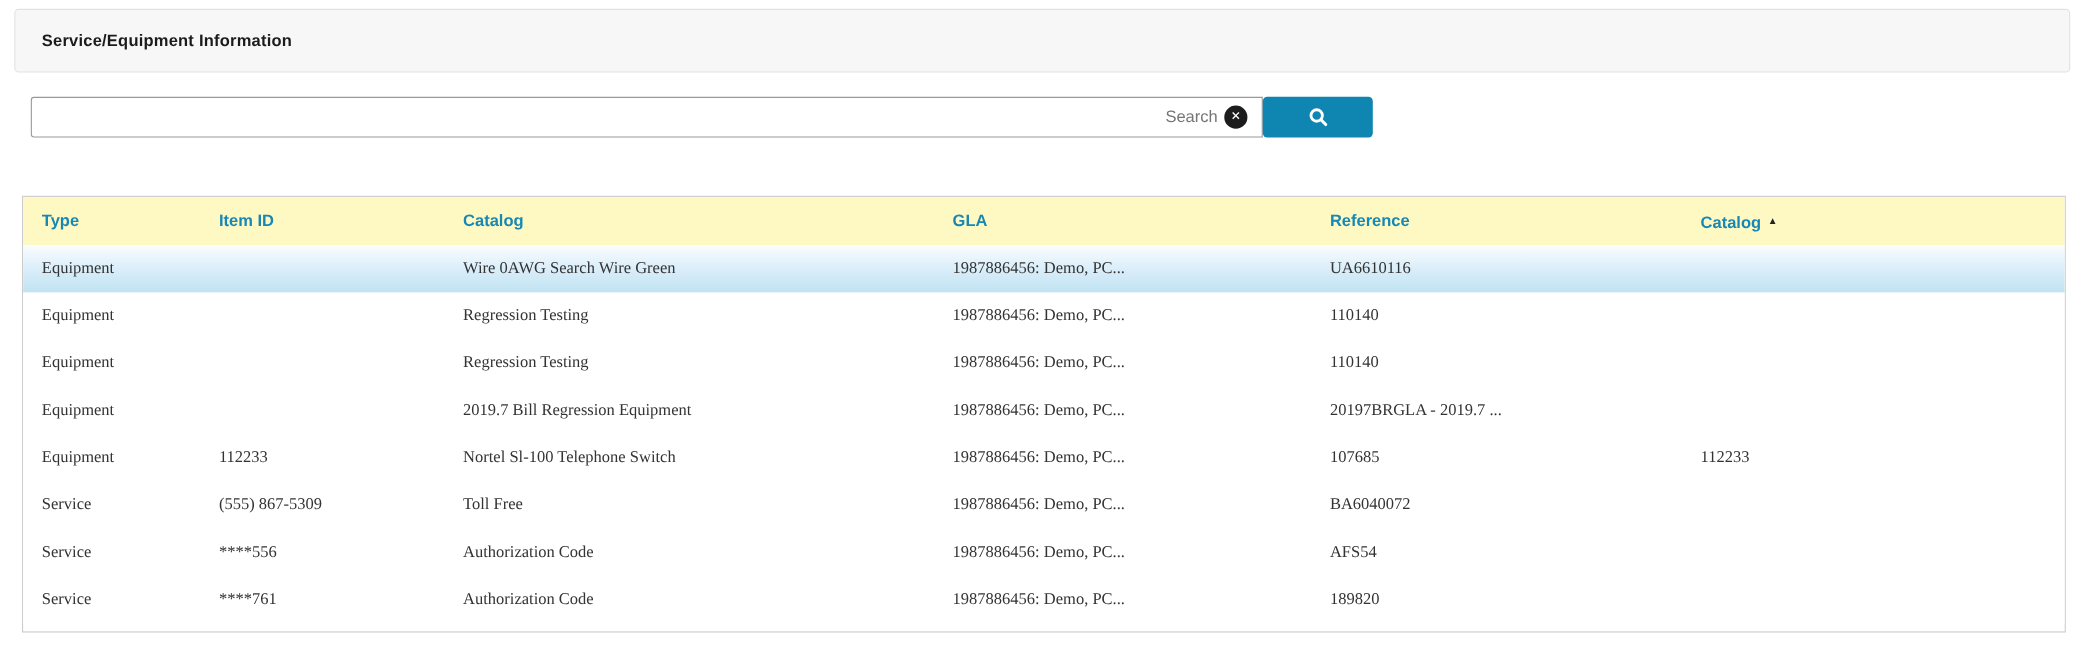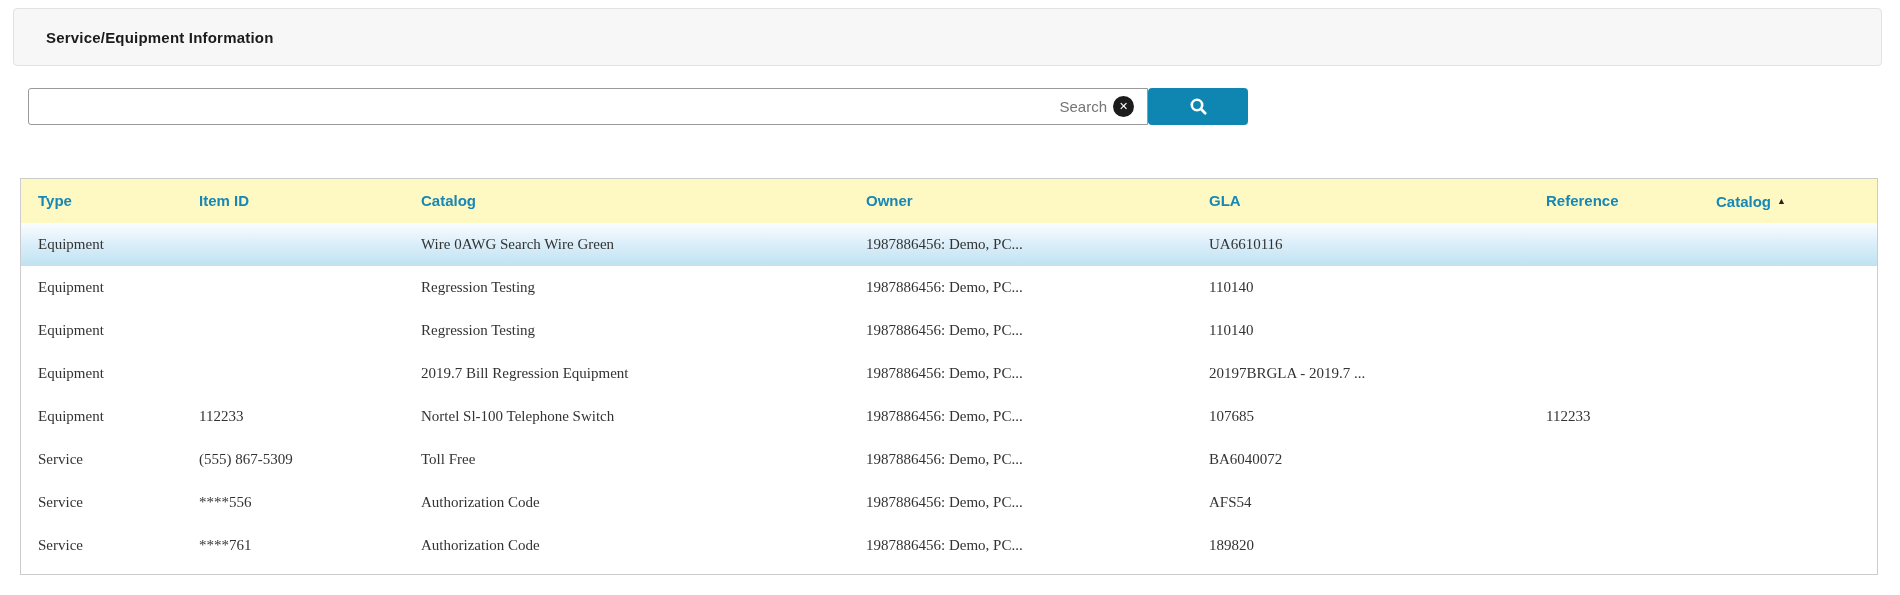--- a/index.html
+++ b/index.html
@@ -2,21 +2,21 @@
 <html><head>
 <meta charset="utf-8">
 <style>
   * { margin:0; padding:0; box-sizing:border-box; }
   html,body { width:1900px; height:595px; background:#ffffff; overflow:hidden;
               font-family:"Liberation Sans","DejaVu Sans",sans-serif; }
 
   
   .panel-header { position:absolute; left:13px; top:8px; width:1869px; height:58px;
                   background:#f7f7f7; border:1px solid #e2e2e2; border-radius:4px;
-                  display:flex; align-items:center; padding-left:32px; }
+                  display:flex; align-items:center; padding-left:24px; }
   .panel-title { font-size:15px; font-weight:bold; color:#1b1b1b; letter-spacing:0.2px; }
 
   
   .search-input { position:absolute; left:28px; top:88px; width:1120px; height:37px;
                   border:1px solid #999; border-radius:3px 0 0 3px; font-size:15px;
                   padding:0 40px 0 13px; color:#333; outline:none;
                   font-family:"Liberation Sans","DejaVu Sans",sans-serif;text-align:right; }
   .search-input::placeholder { color:#757575; opacity:1; }
   .clear-btn { position:absolute; left:1113px; top:96px; width:21px; height:21px;
                background:#1c1c1c; border-radius:50%; color:#fff; font-size:11px;
@@ -57,21 +57,20 @@
       <line x1="12" y1="12" x2="16.2" y2="16.2" stroke="#ffffff" stroke-width="2.8" stroke-linecap="round"></line>
     </svg>
   </span>
 </button>
 
 <div class="grid">
   <div class="grid-header">
     <div class="th"><span>Type</span></div>
     <div class="th"><span>Item ID</span></div>
     <div class="th"><span>Catalog</span></div>
-    <div class="th"><span>Owner</span></div>
     <div class="th"><span>GLA</span></div>
     <div class="th"><span>Reference</span></div>
     <div class="th"><span>Catalog</span><span class="sort-icon">▲</span></div>
   </div>
 
   <div class="grid-row selected">
     <div class="td">Equipment</div>
     <div class="td"></div>
     <div class="td">Wire 0AWG Search Wire Green</div>
     <div class="td">1987886456: Demo, PC...</div>

